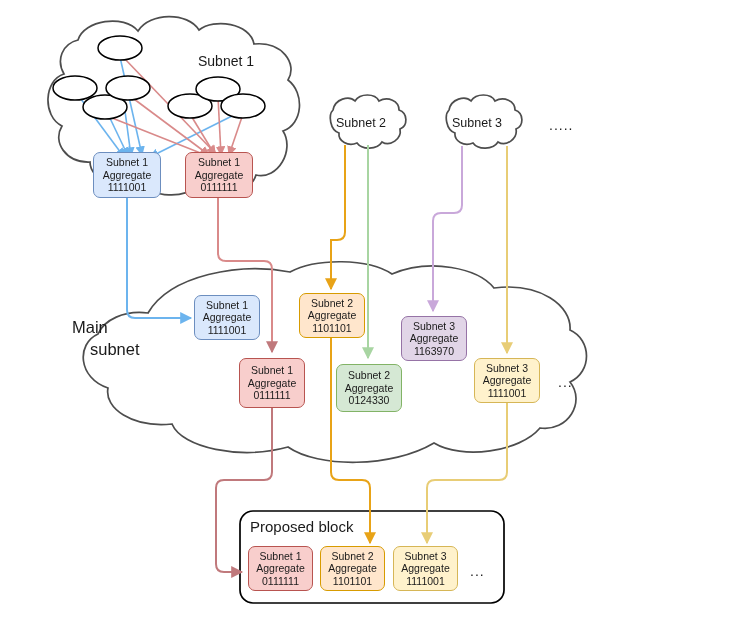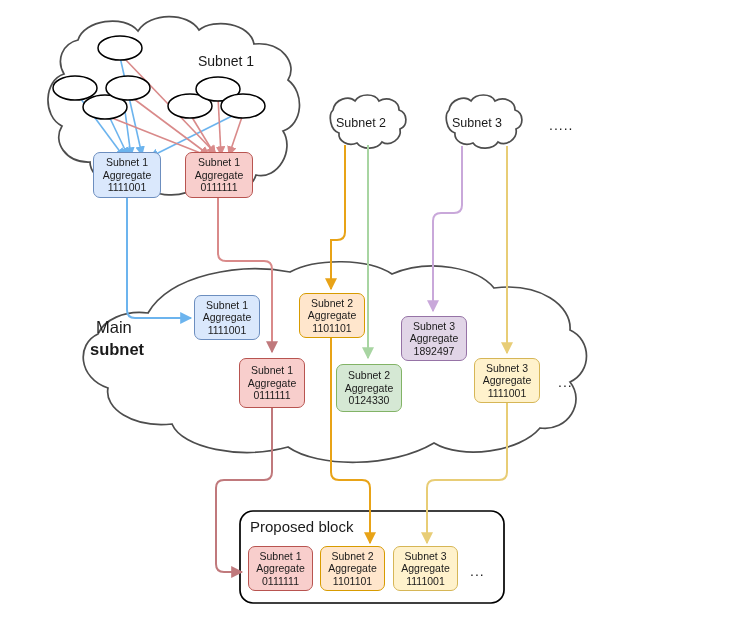--- a/index.html
+++ b/index.html
@@ -116,22 +116,22 @@
   </svg>
 
   <div class="lbl" style="left:198px;top:53px;font-size:14px;">Subnet 1</div>
 
   <div class="lbl" style="left:336px;top:116px;font-size:12.5px;">Subnet 2</div>
 
   <div class="lbl" style="left:452px;top:116px;font-size:12.5px;">Subnet 3</div>
 
   <div class="dots" style="left:549px;top:117px;font-size:14px;">.....</div>
 
-  <div class="lbl" style="left:96px;top:318px;font-size:16.5px;">Main</div>
-  <div class="lbl" style="left:90px;top:340px;font-size:16.5px;font-weight:bold;">subnet</div>
+  <div class="lbl" style="left:72px;top:318px;font-size:16.5px;">Main</div>
+  <div class="lbl" style="left:90px;top:340px;font-size:16.5px;">subnet</div>
 
   <div class="dots" style="left:558px;top:374px;font-size:14px;">...</div>
 
   <div class="node" style="left:93px;top:152px;width:68px;height:46px;background:#dae8fc;border:1.6px solid #6c8ebf;font-size:10.5px;">
     <span>Subnet 1</span>
     <span>Aggregate</span>
     <span>1111001</span>
   </div>
 
   <div class="node" style="left:185px;top:152px;width:68px;height:46px;background:#f8cecc;border:1.6px solid #b85450;font-size:10.5px;">
@@ -160,21 +160,21 @@
 
   <div class="node" style="left:336px;top:364px;width:66px;height:48px;background:#d5e8d4;border:1.6px solid #82b366;font-size:10.5px;">
     <span>Subnet 2</span>
     <span>Aggregate</span>
     <span>0124330</span>
   </div>
 
   <div class="node" style="left:401px;top:316px;width:66px;height:45px;background:#e1d5e7;border:1.6px solid #9673a6;font-size:10.5px;">
     <span>Subnet 3</span>
     <span>Aggregate</span>
-    <span>1892497</span>
+    <span>1163970</span>
   </div>
 
   <div class="node" style="left:474px;top:358px;width:66px;height:45px;background:#fff2cc;border:1.6px solid #d6b656;font-size:10.5px;">
     <span>Subnet 3</span>
     <span>Aggregate</span>
     <span>1111001</span>
   </div>
 
   <div class="lbl" style="left:250px;top:518px;font-size:15px;text-align:center;">Proposed block</div>
 

